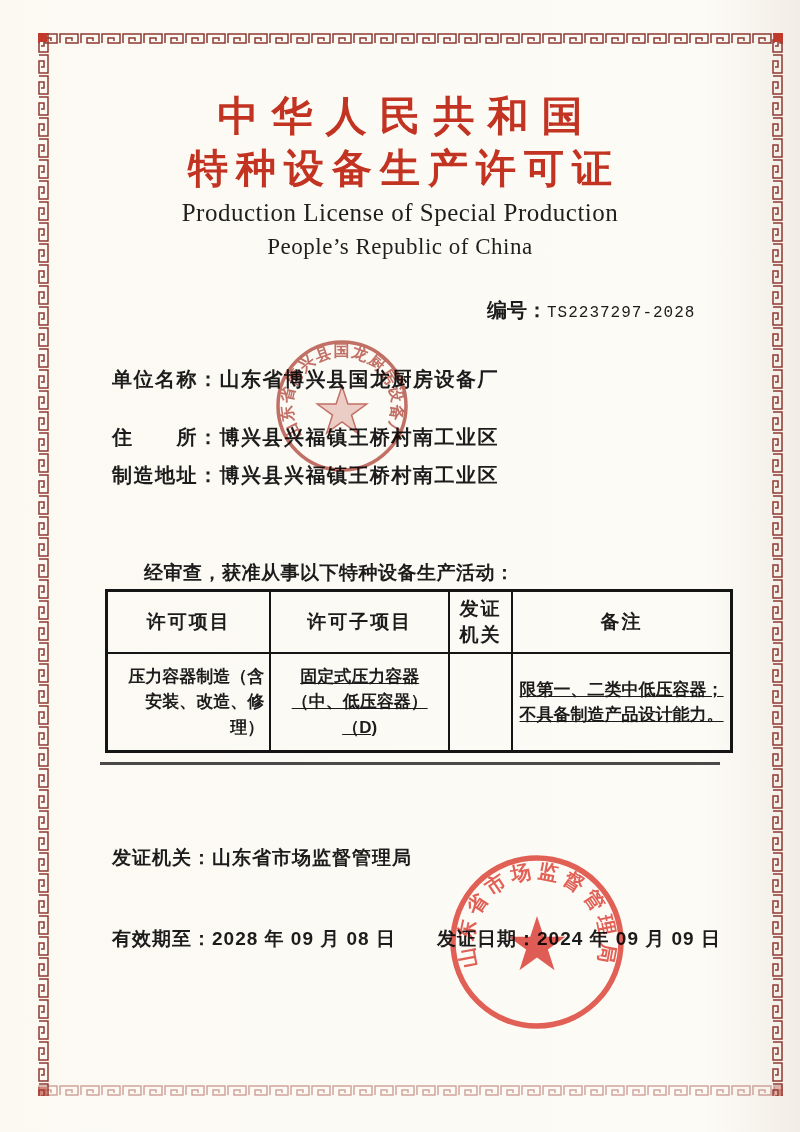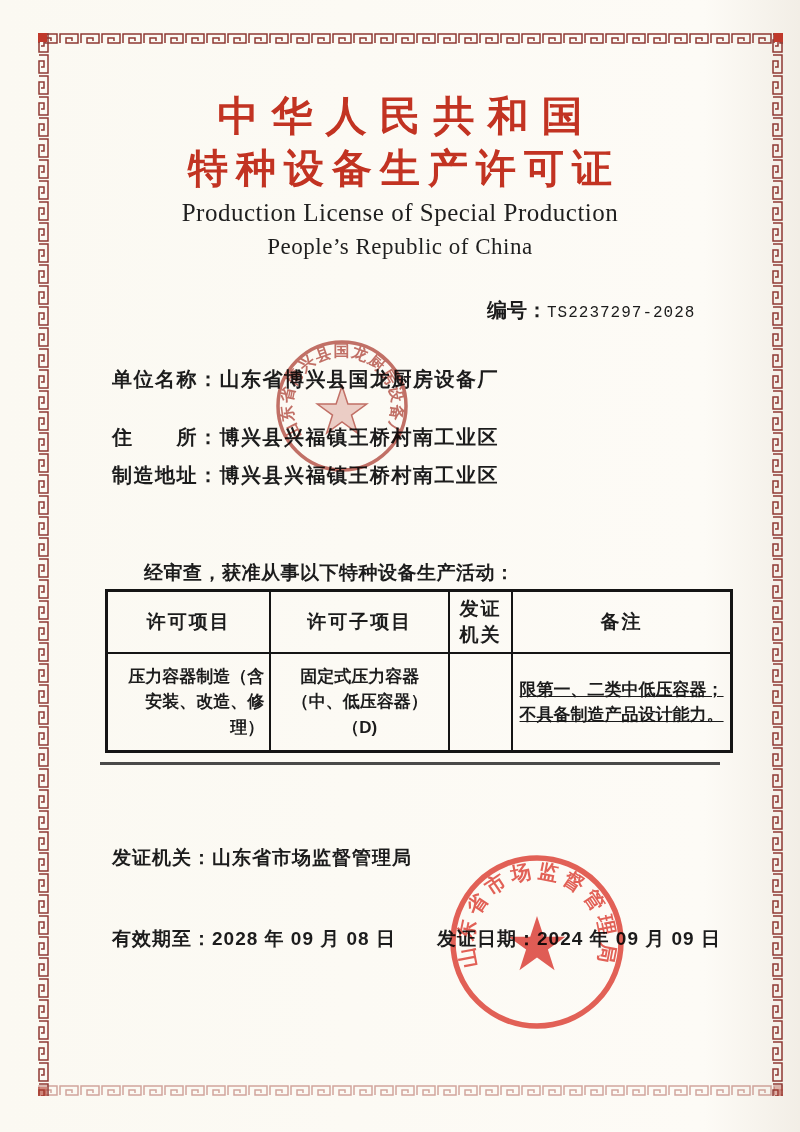--- a/index.html
+++ b/index.html
@@ -27,21 +27,21 @@
   
   .field-line{position:absolute;left:112px;font-size:20px;font-weight:700;letter-spacing:1.5px;white-space:nowrap;}
   
   .tbl-intro{position:absolute;left:144px;top:560px;font-size:19px;font-weight:700;letter-spacing:0.5px;}
   table.lic{position:absolute;left:105px;top:589px;width:628px;border-collapse:collapse;table-layout:fixed;}
   table.lic th, table.lic td{border:2px solid #151515;padding:2px 5px;vertical-align:middle;}
   table.lic{border:3px solid #151515;}
   table.lic th{font-size:19px;font-weight:700;text-align:center;height:56px;letter-spacing:2px;}
   table.lic td{font-size:17px;font-weight:600;height:92px;line-height:1.5;}
   td.c1{text-align:right;letter-spacing:0;}
-  td.c2{text-align:center;}
+  td.c2{text-align:center;text-decoration:underline;}
   td.c4{text-align:center;letter-spacing:0;text-decoration:underline;}
   .under-table-line{position:absolute;left:100px;top:762px;width:620px;height:3px;background:#2a2a2a;opacity:.85;}
   
   .footer-line{position:absolute;font-size:19px;font-weight:700;letter-spacing:1px;white-space:nowrap;}
   
   .stamp{position:absolute;mix-blend-mode:multiply;pointer-events:none;}
 </style>
 </head>
 <body>
 

